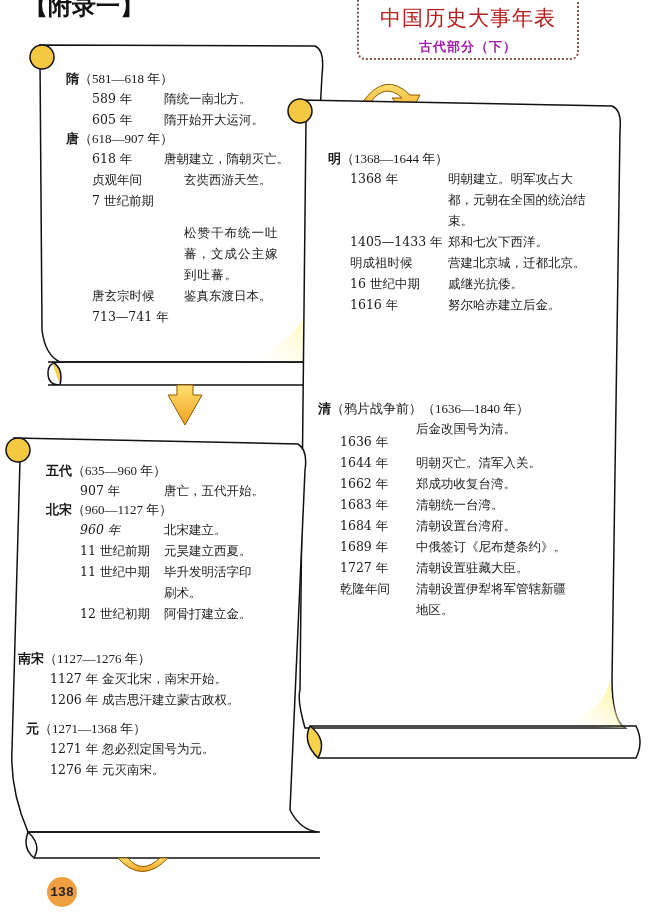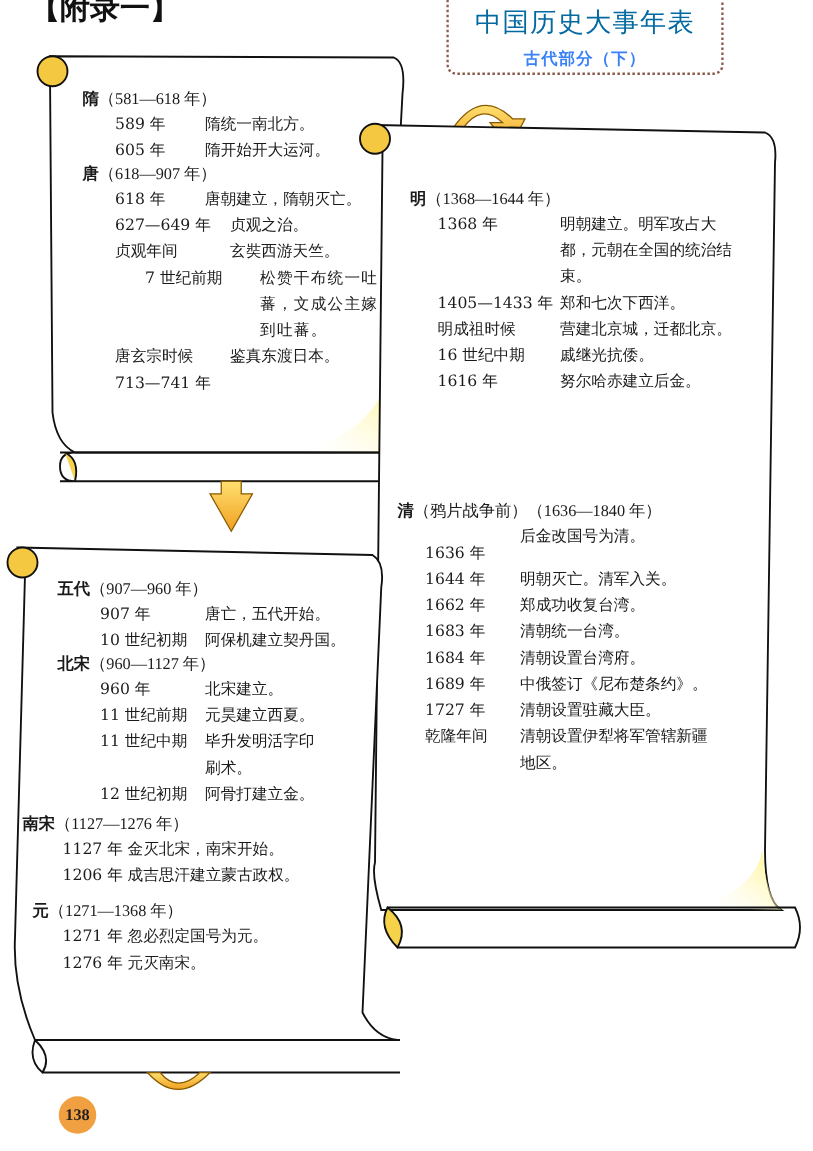--- a/index.html
+++ b/index.html
@@ -14,36 +14,36 @@
     font-family:"DejaVu Sans","Liberation Sans",sans-serif;
     font-weight:bold; font-size:24px; color:#111;
   }
   .title-box {
     position:absolute; left:357px; top:-6px; width:218px; height:64px;
     border:2px dotted #8a5a4a; border-top:none; border-radius:0 0 8px 8px;
     text-align:center;
   }
   .title-main {
     font-family:"DejaVu Sans","Liberation Sans",sans-serif;
-    font-size:21px; margin-top:10px; color:#0369a1; letter-spacing:1px;
+    font-size:21px; margin-top:10px; color:#b91c1c; letter-spacing:1px;
   }
   .title-sub {
     font-family:"DejaVu Sans","Liberation Sans",sans-serif;
-    font-size:13px; font-weight:bold; color:#3b82f6; margin-top:6px; letter-spacing:1px;
+    font-size:13px; font-weight:bold; color:#a21caf; margin-top:6px; letter-spacing:1px;
   }
   svg.deco { position:absolute; left:0; top:0; }
   .block { position:absolute; font-size:12.5px; }
   .dyn { font-weight:bold; font-family:"DejaVu Sans","Liberation Sans",sans-serif; font-size:13px; }
   .dyn .range { font-weight:normal; font-family:Liberation Serif, serif; }
   .row { display:flex; line-height:21px; }
   .row .date { flex:none; }
   .row .event { flex:1; }
   .page-num {
     position:absolute; left:47px; top:877px; width:30px; height:30px; border-radius:50%;
-    background:#f0a040; color:#222; font-family:Liberation Serif, serif;
+    background:#f0a040; color:#222; font-family:Liberation Mono, monospace;
     font-size:13px; font-weight:bold; display:flex; align-items:center; justify-content:center;
   }
 </style>
 </head>
 <body>
 
 <div class="appendix-label">【附录一】</div>
 
 <div class="title-box">
   <div class="title-main">中国历史大事年表</div>
@@ -113,30 +113,26 @@
   </div>
   <div class="dyn">
     <span>唐</span><span class="range">（618—907 年）</span>
   </div>
   <div style="padding-left:26px;">
     <div class="row">
         <span class="date" style="width:72px;">618 年</span>
         <span class="event">唐朝建立，隋朝灭亡。</span>
       </div>
     <div class="row">
-        <span class="date" style="width:92px;">627—649 年</span>
-        <span class="event">贞观之治。</span>
-      </div>
-    <div class="row">
         <span class="date" style="width:92px;">贞观年间</span>
         <span class="event">玄奘西游天竺。</span>
       </div>
     <div class="row">
-        <span class="date" style="width:92px;margin-left:24px;">7 世纪前期</span>
-        <span class="event" style="max-width:96px; letter-spacing:1px;">松赞干布统一吐蕃，文成公主嫁到吐蕃。</span>
+        <span class="date" style="width:92px;">7 世纪前期</span>
+        <span class="event" style="max-width:96px; letter-spacing:1px;margin-top:32px;">松赞干布统一吐蕃，文成公主嫁到吐蕃。</span>
       </div>
     <div class="row">
         <span class="date" style="width:92px;">唐玄宗时候</span>
         <span class="event">鉴真东渡日本。</span>
       </div>
     <div class="row">
         <span class="date" style="width:92px;">713—741 年</span>
       </div>
   </div>
 </div>
@@ -204,38 +200,34 @@
       </div>
     <div class="row">
         <span class="date" style="width:76px;">乾隆年间</span>
         <span class="event" style="max-width:150px;">清朝设置伊犁将军管辖新疆地区。</span>
       </div>
   </div>
 </div>
 
 <div class="block" style="left:46px; top:462px; width:250px;">
   <div class="dyn">
-    <span>五代</span><span class="range">（907—960 年）</span>
+    <span>五代</span><span class="range">（635—960 年）</span>
   </div>
   <div style="padding-left:34px;">
     <div class="row">
         <span class="date" style="width:84px;">907 年</span>
         <span class="event">唐亡，五代开始。</span>
       </div>
-    <div class="row">
-        <span class="date" style="width:84px;">10 世纪初期</span>
-        <span class="event">阿保机建立契丹国。</span>
-      </div>
   </div>
   <div class="dyn">
     <span>北宋</span><span class="range">（960—1127 年）</span>
   </div>
   <div style="padding-left:34px;">
     <div class="row">
-        <span class="date" style="width:84px;">960 年</span>
+        <span class="date" style="width:84px;font-style:italic;">960 年</span>
         <span class="event">北宋建立。</span>
       </div>
     <div class="row">
         <span class="date" style="width:84px;">11 世纪前期</span>
         <span class="event">元昊建立西夏。</span>
       </div>
     <div class="row">
         <span class="date" style="width:84px;">11 世纪中期</span>
         <span class="event" style="max-width:90px;">毕升发明活字印刷术。</span>
       </div>

